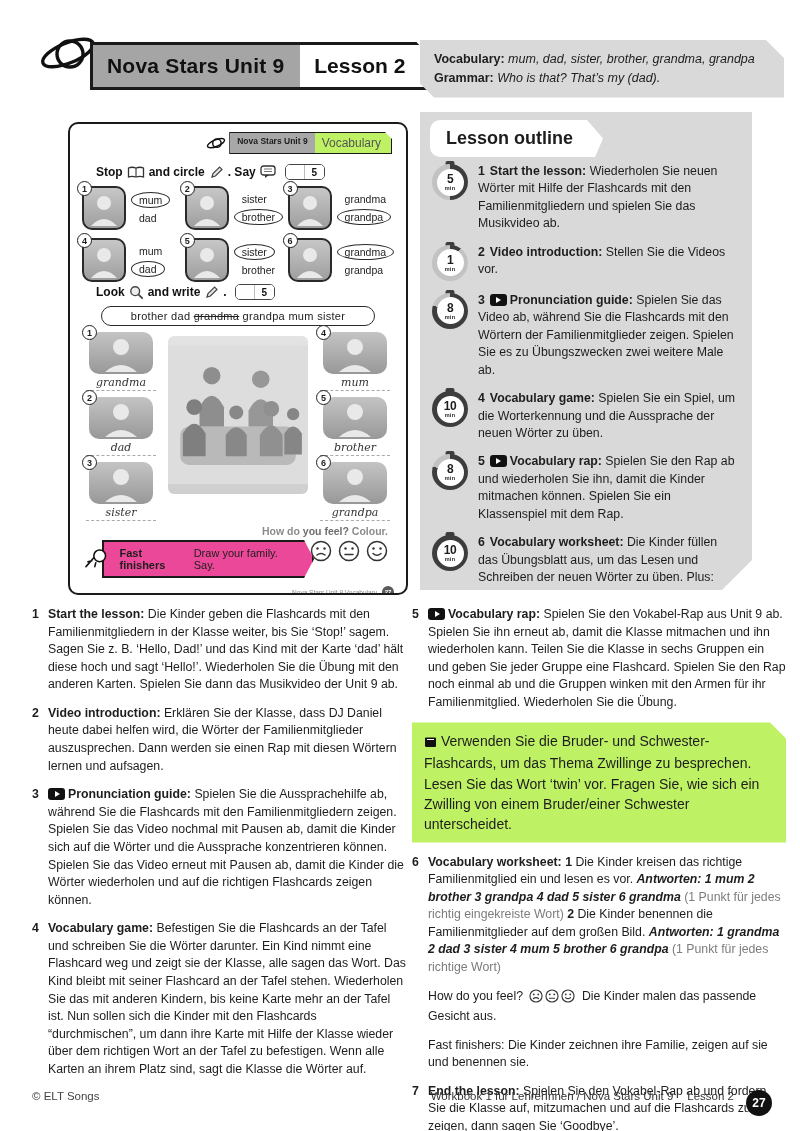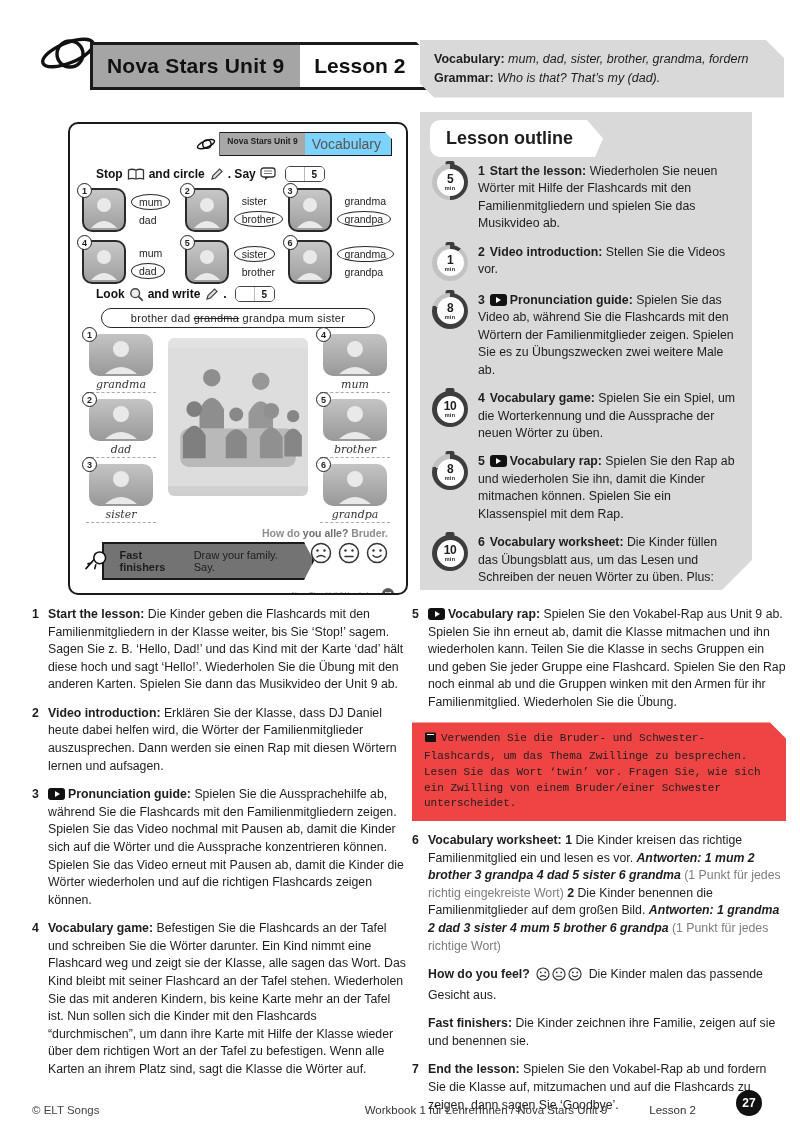--- a/index.html
+++ b/index.html
@@ -20,21 +20,21 @@
   .vocabbox b { font-weight:bold;text-align:right; }
   .vocabbox i { font-style:italic; }
 
   
   .ws { position:absolute; left:68px; top:122px; width:340px; height:473px; background:#fff;
         border:2.5px solid #1a1a1a; border-radius:10px; padding:8px 12px 6px 12px; overflow:hidden; }
   .ws-minihead { display:flex; justify-content:flex-end; align-items:center; gap:0; margin-right:2px; position:relative; }
   .ws-minihead .mini-logo { width:22px; height:18px; margin-right:2px; }
   .ws-minihead .mini-bar { display:flex; border:1.5px solid #1a1a1a; clip-path:polygon(0 0, calc(100% - 7px) 0, 100% 7px, 100% 100%, 0 100%); }
   .ws-minihead .mini-unit { background:#a8a8a8; font-size:8.5px; font-weight:bold; padding:3px 7px; }
-  .ws-minihead .mini-tab { background:#7dd3fc; font-size:14px; color:#555; padding:3px 10px 3px 7px; }
+  .ws-minihead .mini-tab { background:#bef264; font-size:12px; color:#555; padding:3px 10px 3px 7px; }
 
   .ws-instr { display:flex; align-items:center; gap:4px; font-size:12px; font-weight:bold; color:#111; margin:10px 0 6px 14px; }
   .ws-instr .icon { display:inline-flex; }
   .scorebox { display:inline-flex; border:1.5px solid #444; border-radius:5px; overflow:hidden; height:16px; margin-left:4px; }
   .scorebox .cell-blank { width:18px; background:#fff; }
   .scorebox .cell-val { width:20px; background:#fff; border-left:1.5px solid #bbb; font-size:10px; font-weight:bold; display:flex; align-items:center; justify-content:center; }
 
   .ws-grid { display:grid; grid-template-columns:1fr 1fr 1fr; row-gap:8px; column-gap:4px; margin:2px 0 2px 0; }
   .ws-cell { display:flex; align-items:center; gap:5px; }
   .ws-photo { position:relative; width:44px; height:44px; border:2px solid #2a2a2a; border-radius:10px;
@@ -64,21 +64,21 @@
   .card .ans { font-family:"DejaVu Serif", serif; font-style:italic; font-size:11px; text-align:center;
                border-bottom:1px dashed #aaa; margin:2px 4px 0 4px; padding-bottom:1px; color:#333; }
   .familyimg { position:relative; border-radius:6px; background:linear-gradient(180deg,#e3e3e3,#cfcfcf); height:158px; margin-top:4px; overflow:hidden; }
 
   .feelrow { display:flex; flex-direction:column; align-items:flex-end; margin:4px 6px 0 0; }
   .feel-title { font-size:10.5px; font-weight:bold; color:#8c8c8c; }
   .feel-title .dark { color:#6e6e6e; }
   .faces { display:flex; gap:6px; margin-top:3px; }
 
   .ff-row { display:flex; align-items:center; margin:-26px 0 0 2px; position:relative; width:230px; }
-  .ff-banner { display:flex; align-items:center; background:#737373; border:2px solid #1a1a1a; padding:5px 12px 5px 16px;
+  .ff-banner { display:flex; align-items:center; background:#ec4899; border:2px solid #1a1a1a; padding:5px 12px 5px 16px;
                clip-path:polygon(0 0, calc(100% - 10px) 0, 100% 50%, calc(100% - 10px) 100%, 0 100%);
                font-size:11px; margin-left:-8px; }
   .ff-banner b { font-weight:bold; margin-right:4px; }
   .ff-rocket { position:relative; z-index:2; width:26px; height:24px; }
 
   .ws-minifoot { display:flex; justify-content:flex-end; align-items:center; gap:5px; margin-top:8px; }
   .ws-minifoot .t { font-size:6.5px; color:#8a8a8a; }
   .ws-minifoot .pg { width:12px; height:12px; border-radius:50%; background:#5a5a5a; color:#fff; font-size:6px; font-weight:bold;
                      display:flex; align-items:center; justify-content:center; }
 
@@ -108,31 +108,31 @@
 
   
   .bodycol { position:absolute; top:606px; font-size:12.3px; line-height:1.43; }
   .bodycol.left { left:32px; width:374px; }
   .bodycol.right { left:412px; width:374px; }
   .bpara { position:relative; padding-left:16px; margin-bottom:11px; }
   .bpara .bnum { position:absolute; left:0; top:0; font-weight:bold; }
   .bpara b { font-weight:bold; }
   .bpara .ans { font-weight:bold; font-style:italic; }
   .bpara .note { color:#7d7d7d; }
-  .tipbox { background:#ef4444; padding:9px 12px 9px 12px; margin:2px 0 11px 0; font-size:11px; line-height:1.43;
-            clip-path:polygon(0 0, calc(100% - 16px) 0, 100% 16px, 100% 100%, 0 100%);font-family:Liberation Mono, monospace; }
+  .tipbox { background:#bef264; padding:9px 12px 9px 12px; margin:2px 0 11px 0; font-size:14px; line-height:1.43;
+            clip-path:polygon(0 0, calc(100% - 16px) 0, 100% 16px, 100% 100%, 0 100%); }
   .tipbox .ticon { display:inline-block; vertical-align:-2px; margin-right:4px; }
   .subpara { padding-left:16px; margin-bottom:11px; }
-  .subpara b { font-weight:bold; }
+  .subpara b { font-weight:normal; }
   .arrowpara { position:relative; padding-left:16px; margin-bottom:11px; }
   .arrowpara .aicon { position:absolute; left:-2px; top:1px; }
   .inline-faces { display:inline-flex; gap:2px; vertical-align:-3px; margin:0 3px; }
 
   
-  .footer { position:absolute; left:32px; right:38px; top:1090px; display:flex; align-items:flex-end;gap:28px; }
+  .footer { position:absolute; left:32px; right:28px; top:1090px; display:flex; align-items:flex-start; }
   .footer .copy { font-size:11.5px; color:#444; }
   .footer .spacer { flex:1; }
   .footer .bookref { font-size:11.5px; color:#333; margin-right:14px; }
   .footer .lessonref { font-size:11.5px; color:#333; margin-right:12px; }
   .footer .pagenum { width:26px; height:26px; border-radius:50%; background:#111; color:#fff; font-size:12px; font-weight:bold;
                      display:flex; align-items:center; justify-content:center; }
 </style>
 </head>
 <body>
 
@@ -143,21 +143,21 @@
       <circle cx="34" cy="28" r="13" fill="#fff"></circle>
       <ellipse cx="32" cy="27" rx="27" ry="10" transform="rotate(-22 32 27)" fill="none"></ellipse>
     </svg>
   </div>
   <div class="titlebar">
     <div class="unit">Nova Stars Unit 9</div>
     <div class="lesson">Lesson 2</div>
   </div>
 
   <div class="vocabbox">
-    <div><b>Vocabulary:</b> <i>mum, dad, sister, brother, grandma, fordern</i></div>
+    <div><b>Vocabulary:</b> <i>mum, dad, sister, brother, grandma, grandpa</i></div>
     <div><b>Grammar:</b> <i>Who is that? That’s my (dad).</i></div>
   </div>
 
   <div class="ws">
     <div class="ws-minihead">
       <span class="mini-logo">
         <svg viewBox="0 0 24 20" fill="none" stroke="#111" stroke-width="1.6" stroke-linecap="round">
           <circle cx="13" cy="10" r="4.6" fill="#fff"></circle>
             <ellipse cx="12" cy="10" rx="10" ry="3.6" transform="rotate(-22 12 10)"></ellipse>
         </svg>
@@ -397,21 +397,21 @@
                 <circle cx="30" cy="13" r="8" fill="#e9e9e9"></circle>
                 <path d="M14 38 Q30 24 46 38 Z" fill="#e9e9e9"></path>
               </svg>
             </div>
           <div class="ans">grandpa</div>
         </div>
       </div>
     </div>
 
     <div class="feelrow">
-      <div class="feel-title"><span>How do</span> <span class="dark">you alle?</span> <span>Bruder.</span></div>
+      <div class="feel-title"><span>How do</span> <span class="dark">you feel?</span> <span>Colour.</span></div>
       <div class="faces">
         <span><svg width="22" height="22" viewBox="0 0 22 22">
               <circle cx="11" cy="11" r="9.5" fill="#fff" stroke="#333" stroke-width="1.5"></circle>
               <circle cx="7.5" cy="8.5" r="1.2" fill="#333"></circle>
               <circle cx="14.5" cy="8.5" r="1.2" fill="#333"></circle>
               <path d="M7 15 Q11 12 15 15" fill="none" stroke="#333" stroke-width="1.5" stroke-linecap="round"></path>
             </svg></span>
         <span><svg width="22" height="22" viewBox="0 0 22 22">
               <circle cx="11" cy="11" r="9.5" fill="#fff" stroke="#333" stroke-width="1.5"></circle>
               <circle cx="7.5" cy="8.5" r="1.2" fill="#333"></circle>

